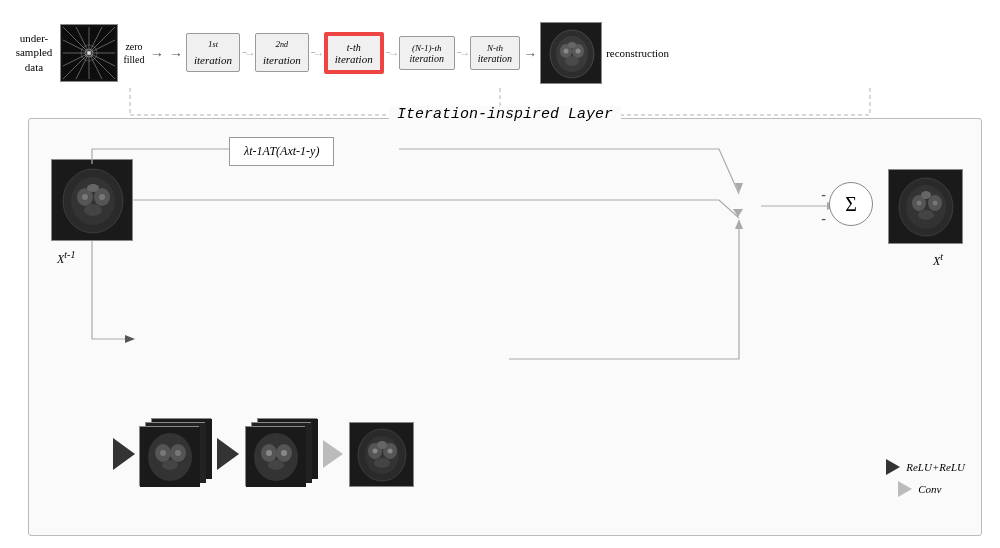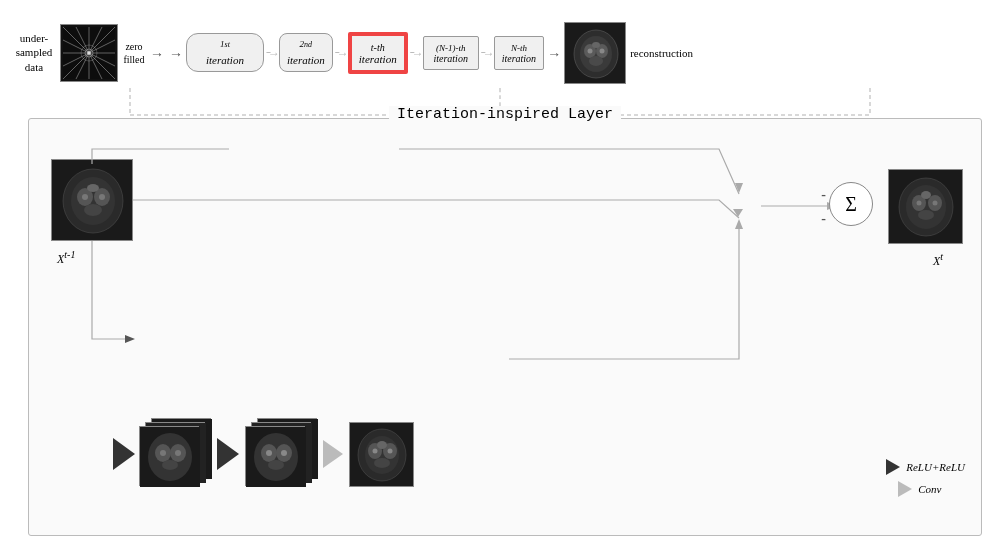--- a/index.html
+++ b/index.html
@@ -62,27 +62,27 @@
     <div style="font-size:10px;text-align:center;line-height:1.3;width:28px;flex-shrink:0;margin-left:2px;">
       <span>zero
 filled</span>
     </div>
 
     <div style="color:#555;font-size:14px;margin:0 2px;flex-shrink:0;">→</div>
 
 
     <div style="color:#555;font-size:14px;margin:0 3px;flex-shrink:0;">→</div>
 
-    <div style="border:1px solid #999;background:#f0f0f0;border-radius:12px;padding:5px 19px;font-size:11px;text-align:center;min-width:52px;flex-shrink:0;font-style:italic;">
+    <div style="border:1px solid #999;background:#f0f0f0;border-radius:2px;padding:5px 7px;font-size:11px;text-align:center;min-width:52px;flex-shrink:0;font-style:italic;">
       <sup style="font-size:9px;">1<span style="font-size:8px;">st</span></sup><br><span>iteration</span>
     </div>
 
     <div style="color:#bbb;font-size:12px;margin:0 2px;flex-shrink:0;letter-spacing:-3px;">- - →</div>
 
-    <div style="border:1px solid #999;background:#f0f0f0;border-radius:8px;padding:5px 7px;font-size:11px;text-align:center;min-width:52px;flex-shrink:0;font-style:italic;">
+    <div style="border:1px solid #999;background:#f0f0f0;border-radius:2px;padding:5px 7px;font-size:11px;text-align:center;min-width:52px;flex-shrink:0;font-style:italic;">
       <sup style="font-size:9px;">2<span style="font-size:8px;">nd</span></sup><br><span>iteration</span>
     </div>
 
     <div style="color:#bbb;font-size:12px;margin:0 2px;flex-shrink:0;letter-spacing:-3px;">- - →</div>
 
     <div style="border:4px solid #ef4444;background:#f0f0f0;border-radius:2px;padding:5px 7px;font-size:11px;text-align:center;min-width:52px;flex-shrink:0;font-style:italic;">
       <span style="font-size:10px;font-style:italic;">t-th</span><br><span>iteration</span>
     </div>
 
     <div style="color:#bbb;font-size:12px;margin:0 2px;flex-shrink:0;letter-spacing:-3px;">- - →</div>
@@ -123,21 +123,21 @@
 
     <path d="M 500 88 Q 500 110 500 115" stroke="#ccc" stroke-width="1.5" fill="none" stroke-dasharray="4,3"></path>
 
     <path d="M 130 115 L 870 115" stroke="#ccc" stroke-width="1.5" fill="none" stroke-dasharray="4,3"></path>
     <path d="M 130 88 L 130 115" stroke="#ccc" stroke-width="1.5" fill="none" stroke-dasharray="4,3"></path>
     <path d="M 870 88 L 870 115" stroke="#ccc" stroke-width="1.5" fill="none" stroke-dasharray="4,3"></path>
   </svg>
 
   <div style="position:absolute;top:118px;left:28px;right:18px;bottom:12px;border:1px solid #bbb;background:#fafafa;border-radius:3px;">
 
-    <div style="position:absolute;top:-13px;left:50%;transform:translateX(-50%);font-size:15px;font-family:'Courier New',monospace;background:#fafafa;padding:0 8px;white-space:nowrap;">
+    <div style="position:absolute;top:-13px;left:50%;transform:translateX(-50%);font-size:15px;font-family:'Courier New',monospace;background:#fafafa;padding:0 8px;white-space:nowrap;font-style:italic;">
       <span>Iteration-inspired Layer</span>
     </div>
 
     <div style="position:relative;width:100%;height:100%;">
 
       <div style="position:absolute;left:22px;top:40px;width:82px;height:82px;background:#1a1a1a;border:1px solid #888;overflow:hidden;">
         <svg width="82" height="82" viewBox="0 0 82 82">
           <rect width="82" height="82" fill="#1a1a1a"></rect>
           <ellipse cx="41" cy="41" rx="30" ry="32" fill="#2a2a2a" stroke="#555" stroke-width="0.5"></ellipse>
           <ellipse cx="41" cy="41" rx="22" ry="24" fill="#333"></ellipse>
@@ -147,20 +147,23 @@
           <circle cx="33" cy="37" r="3" fill="#777"></circle>
           <circle cx="50" cy="37" r="3" fill="#777"></circle>
           <ellipse cx="41" cy="28" rx="6" ry="4" fill="#666"></ellipse>
         </svg>
       </div>
 
       <div style="position:absolute;left:28px;top:130px;font-size:12px;font-style:italic;">
         <span>X<sup>t-1</sup></span>
       </div>
 
+      <div style="position:absolute;left:200px;top:18px;border:1px solid #999;background:#fff;padding:6px 14px;font-size:12px;font-style:italic;">
+        <span>λt-1AT(Axt-1-y)</span>
+      </div>
 
       <svg style="position:absolute;top:0;left:0;width:100%;height:100%;pointer-events:none;">
 
         <path d="M 63 45 L 63 30 L 200 30" stroke="#aaa" stroke-width="1.2" fill="none" marker-end="url(#arr1)"></path>
 
         <path d="M 370 30 L 690 30 L 710 75" stroke="#aaa" stroke-width="1.2" fill="none"></path>
 
         <path d="M 710 74 L 706 64 L 714 64 Z" fill="#aaa"></path>
 
         <path d="M 104 81 L 690 81 L 710 99" stroke="#aaa" stroke-width="1.2" fill="none"></path>

